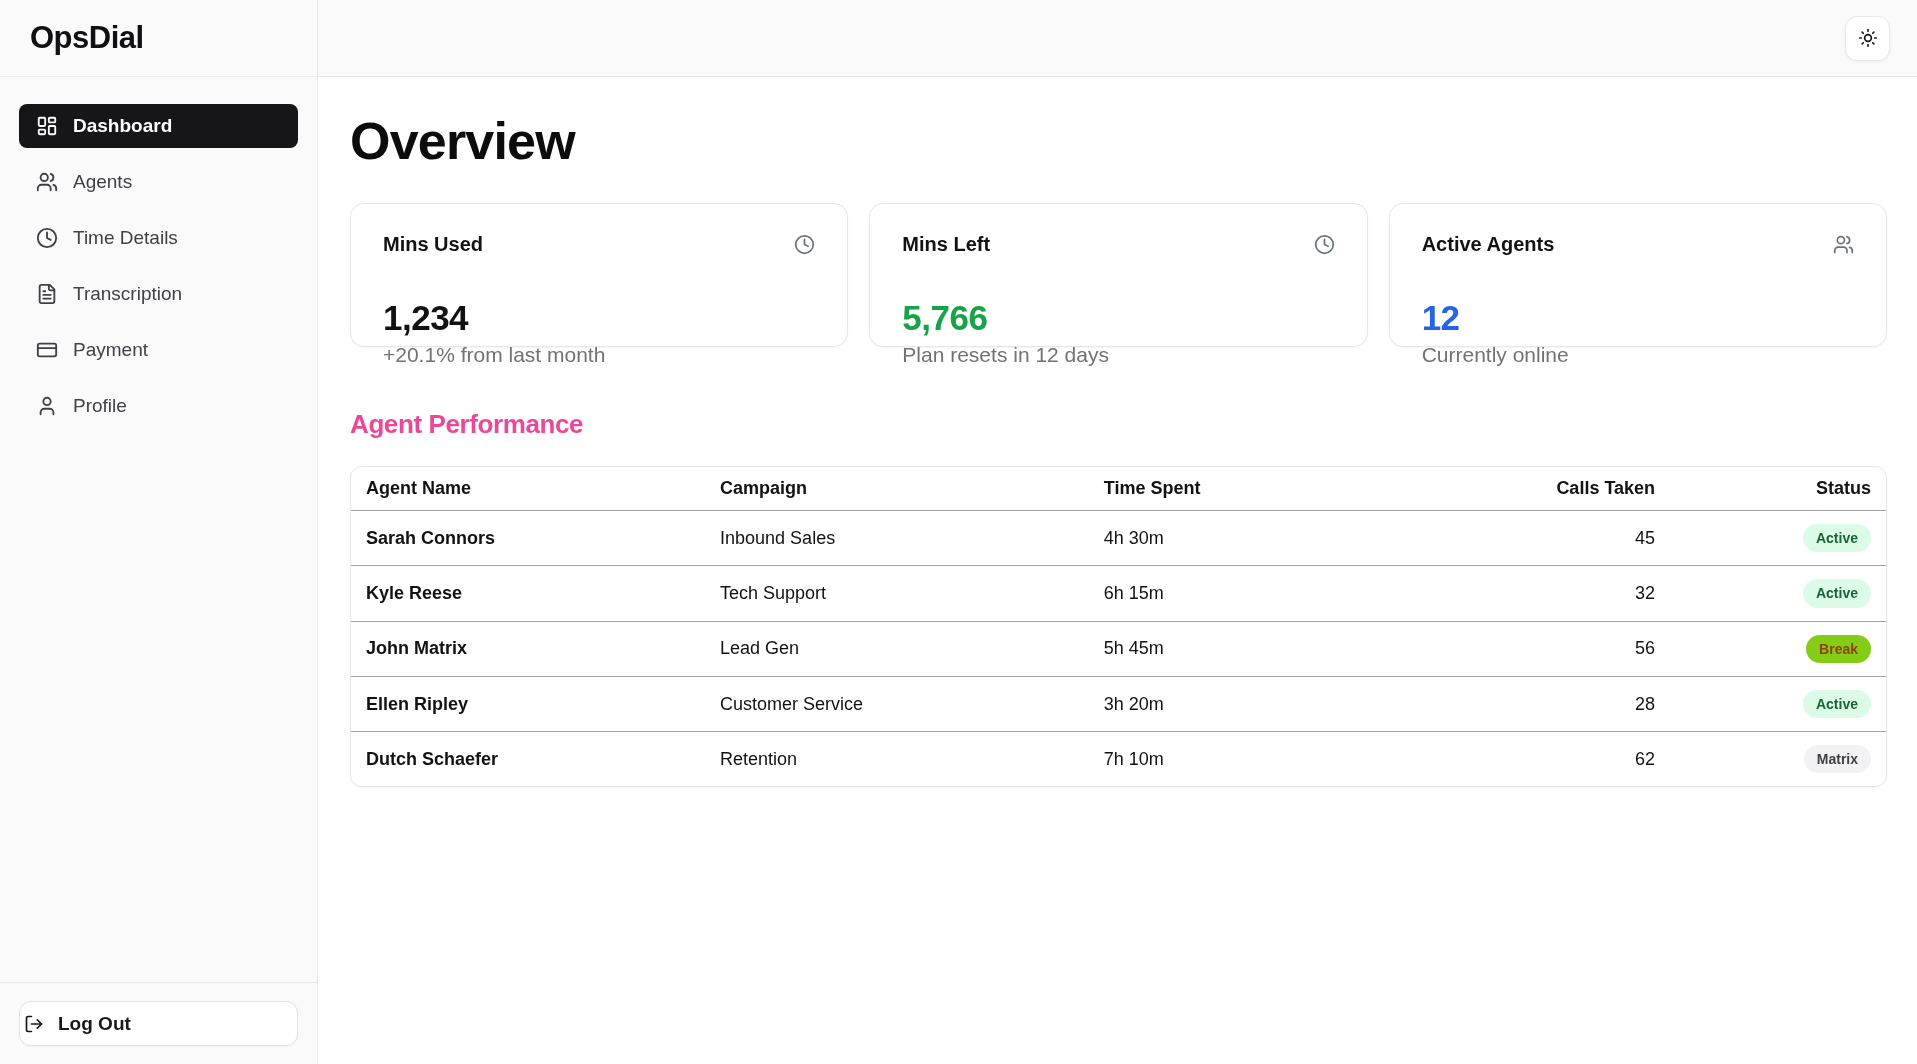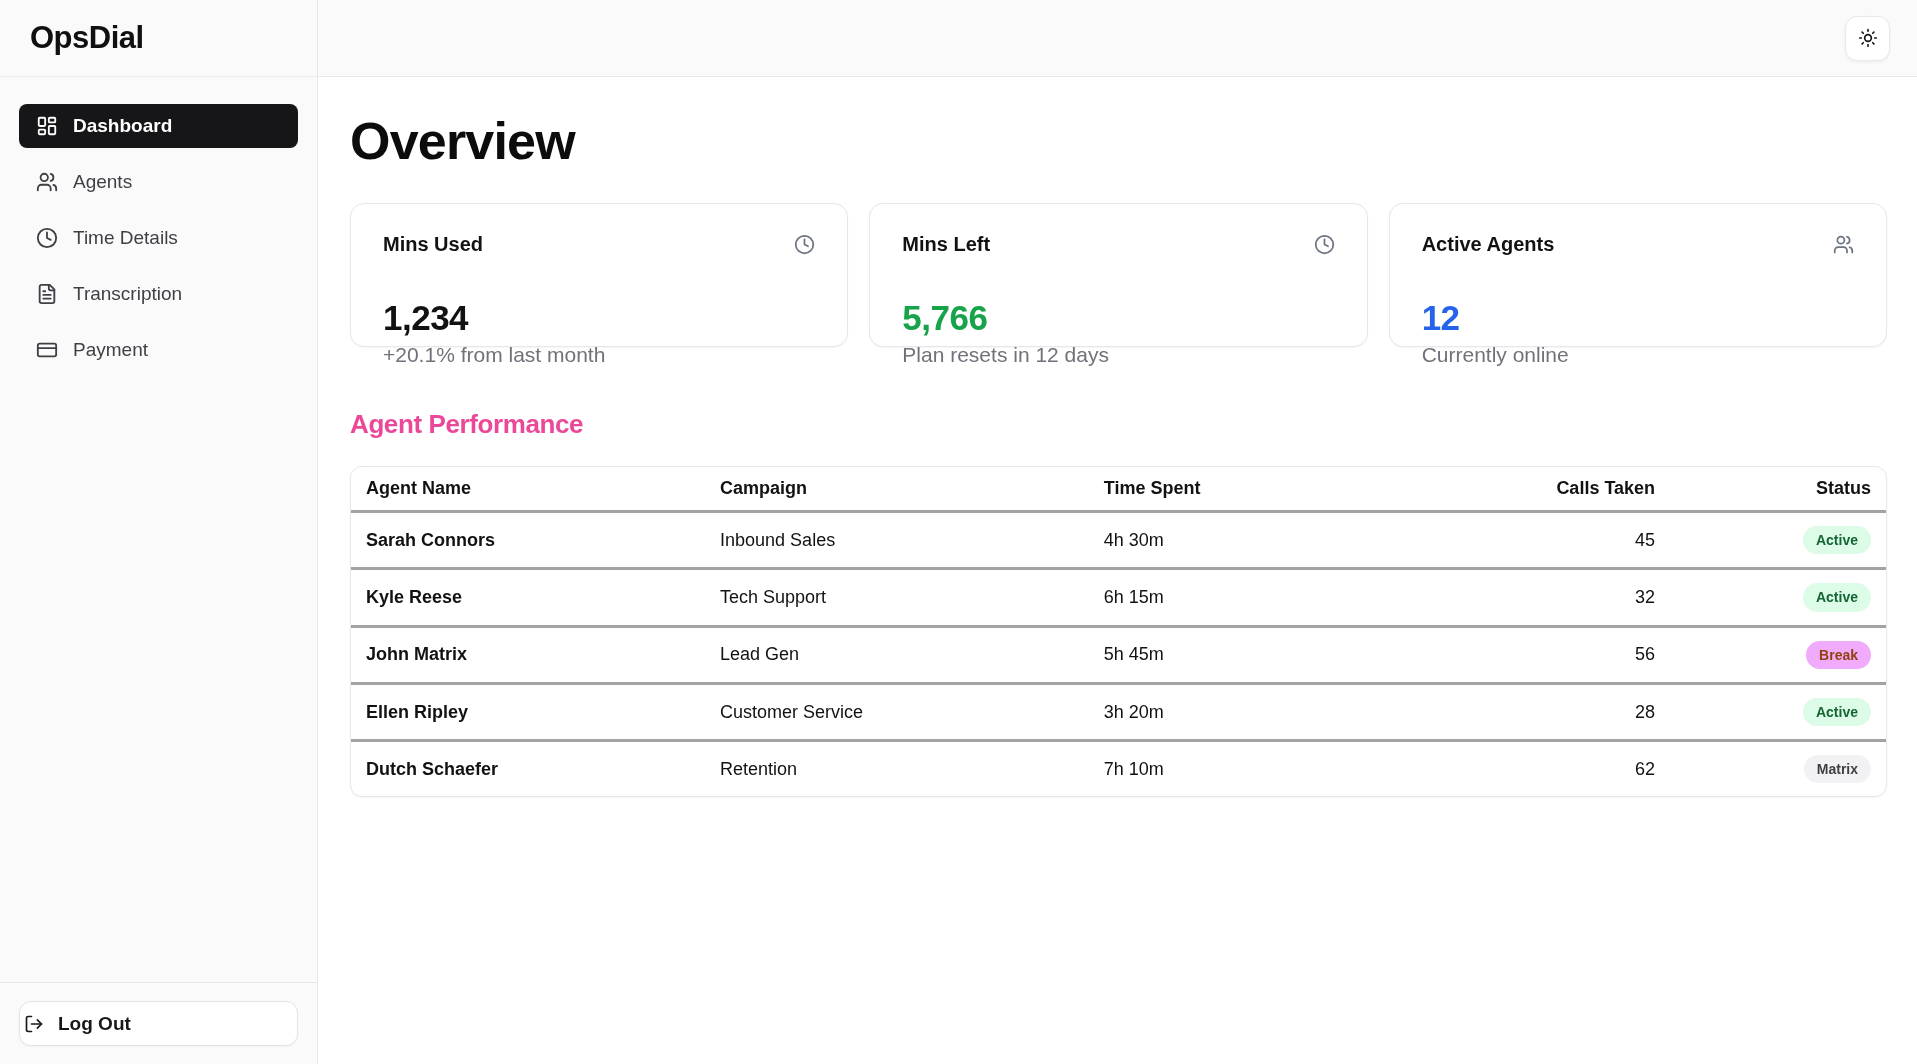--- a/index.html
+++ b/index.html
@@ -87,21 +87,21 @@
 
   
   .section-title { font-size: 26px; font-weight: 700; letter-spacing: -0.4px; margin: 62px 0 26px; color: #ec4899; }
   .table-wrap {
     border: 1px solid #e7e7ea; border-radius: 12px; overflow: hidden;
     box-shadow: 0 1px 2px rgba(0,0,0,0.04);
     background: #fff;
   }
   table { width: 100%; border-collapse: collapse; font-size: 18px; color: #121214; }
   th { text-align: left; font-weight: 600; padding: 11px 16px; white-space: nowrap; }
-  td { padding: 13px 16px; border-top: 3px solid #a3a3a3; white-space: nowrap; }
+  td { padding: 13px 16px; border-top: 1px solid #a3a3a3; white-space: nowrap; }
   th:first-child, td:first-child { padding-left: 15px; }
   th:last-child, td:last-child { padding-right: 15px; }
   .cell-name { font-weight: 600; }
   .right { text-align: right; }
   .badge {
     display: inline-block; padding: 4px 13px; border-radius: 999px;
     font-size: 14px; font-weight: 700; line-height: 1.45;
   }
 </style>
 </head>
@@ -158,20 +158,29 @@
           <span>Transcription</span>
         </div>
         <div class="nav-item">
           <span class="icon ">
             <svg viewBox="0 0 24 24">
               <rect width="20" height="14" x="2" y="5" rx="2"></rect>
               <line x1="2" x2="22" y1="10" y2="10"></line>
             </svg>
           </span>
           <span>Payment</span>
+        </div>
+        <div class="nav-item">
+          <span class="icon ">
+            <svg viewBox="0 0 24 24">
+              <path d="M19 21v-2a4 4 0 0 0-4-4H9a4 4 0 0 0-4 4v2"></path>
+              <circle cx="12" cy="7" r="4"></circle>
+            </svg>
+          </span>
+          <span>Profile</span>
         </div>
       </nav>
     <div class="sidebar-footer">
       <button class="logout-btn">
         <span class="icon" id="logout-icon-slot">
             <svg viewBox="0 0 24 24">
               <path d="M9 21H5a2 2 0 0 1-2-2V5a2 2 0 0 1 2-2h4"></path>
               <polyline points="16 17 21 12 16 7"></polyline>
               <line x1="21" x2="9" y1="12" y2="12"></line>
             </svg>
@@ -285,21 +294,21 @@
      <td class="right">
        <span class="badge" style="background:#dcfce7;color:#166534">Active</span>
      </td>
               </tr>
               <tr>
                 <td class="cell-name">John Matrix</td>
      <td>Lead Gen</td>
      <td>5h 45m</td>
      <td class="right">56</td>
      <td class="right">
-       <span class="badge" style="background:#f0abfc;color:#92400e">Break</span>
+       <span class="badge" style="background:#84cc16;color:#92400e">Break</span>
      </td>
               </tr>
               <tr>
                 <td class="cell-name">Ellen Ripley</td>
      <td>Customer Service</td>
      <td>3h 20m</td>
      <td class="right">28</td>
      <td class="right">
        <span class="badge" style="background:#dcfce7;color:#166534">Active</span>
      </td>

